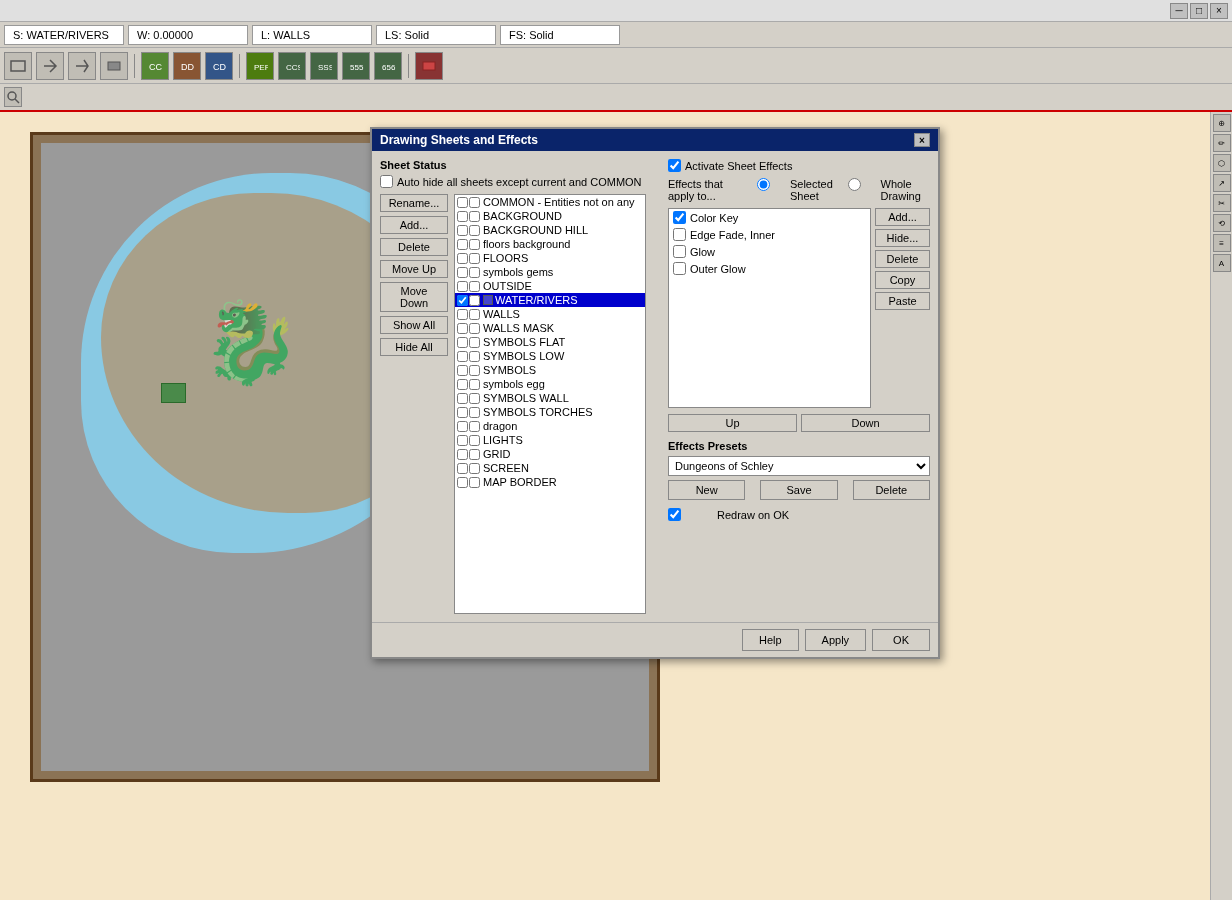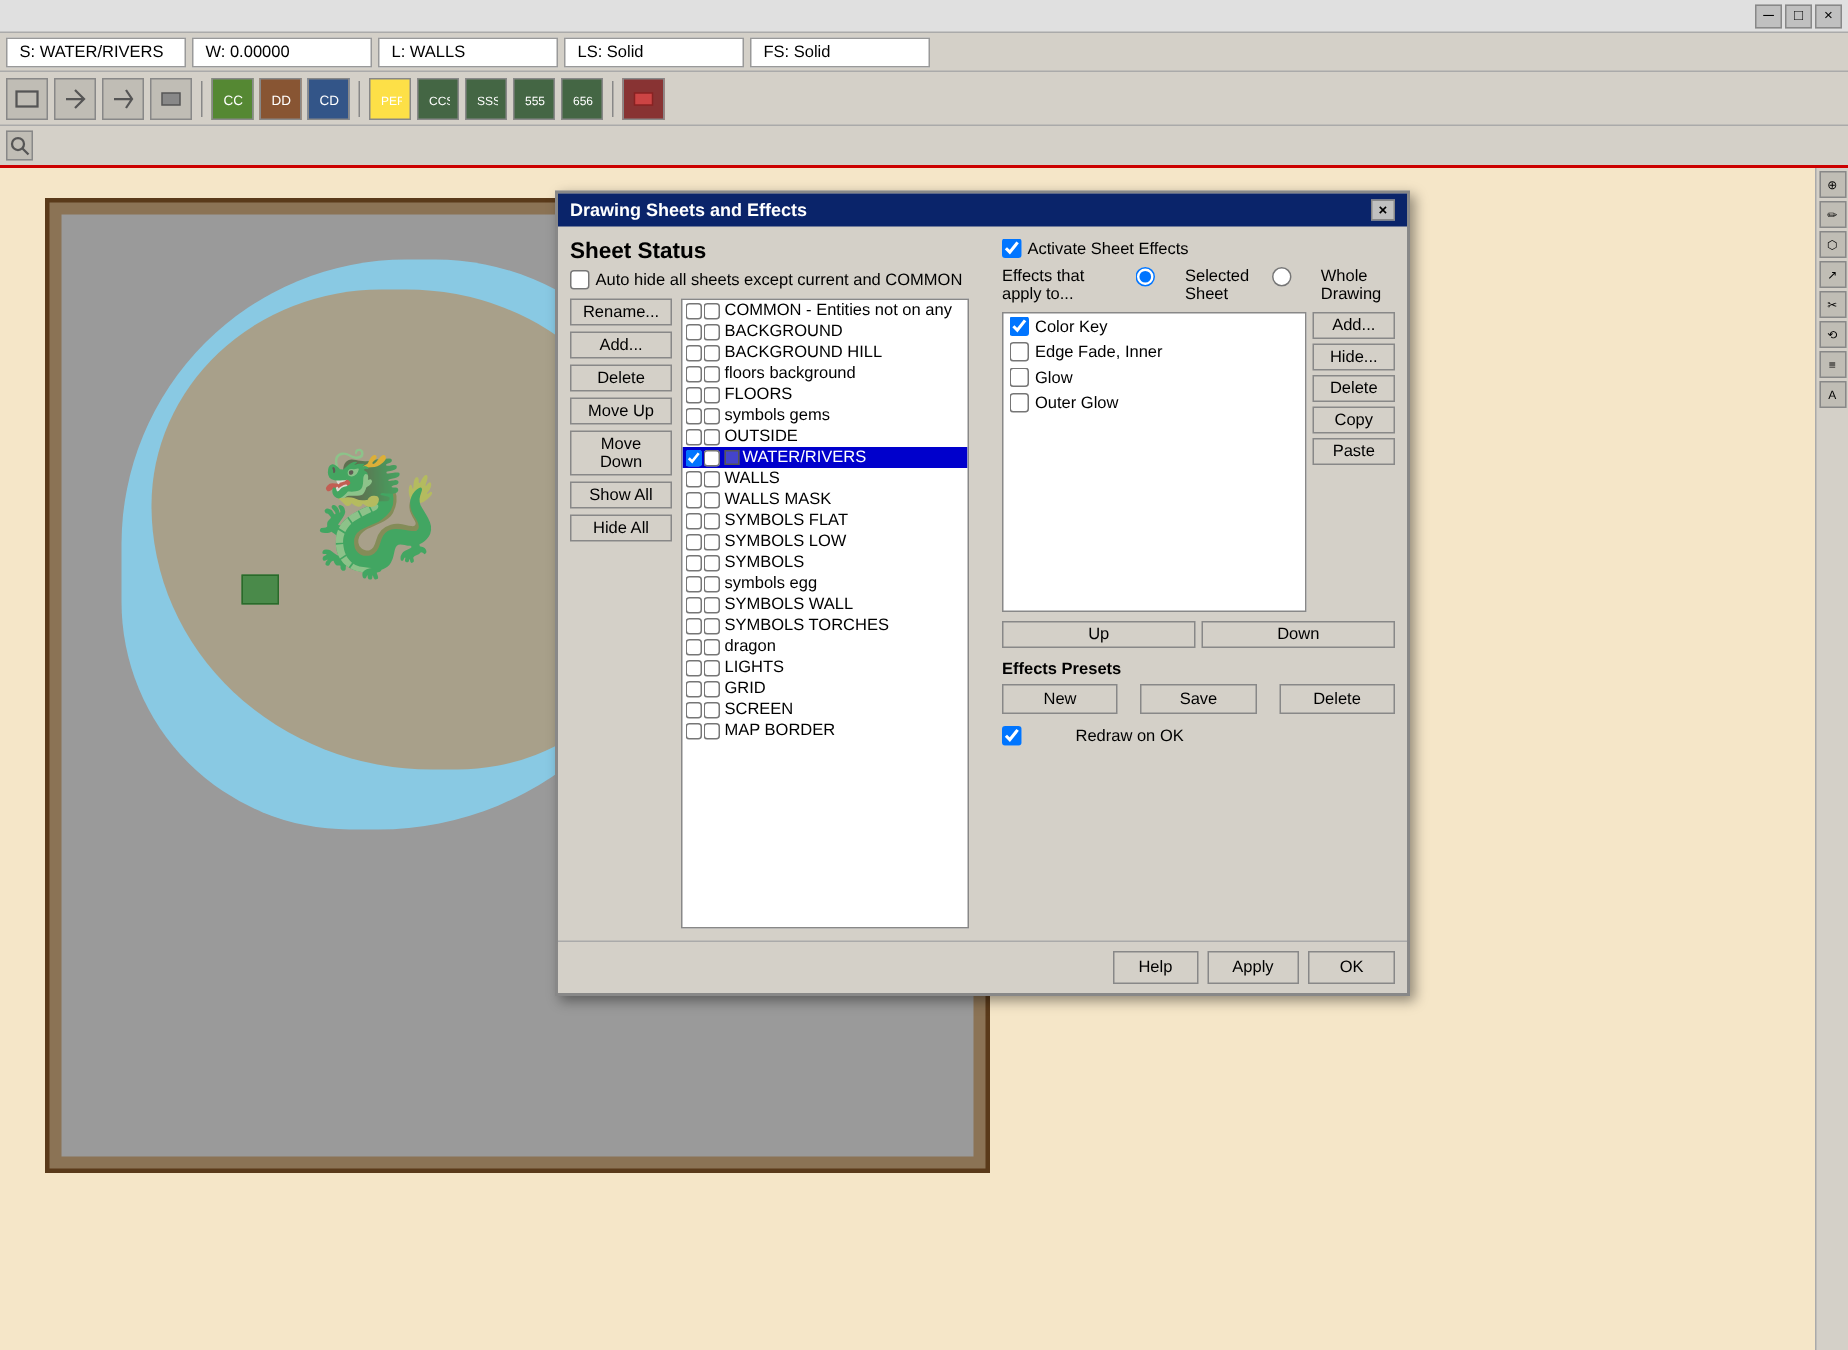--- a/index.html
+++ b/index.html
@@ -216,21 +216,21 @@
       gap: 8px;
     }
 
     
     .sheet-list-panel {
       width: 280px;
     }
     .panel-header {
       font-weight: bold;
       margin-bottom: 4px;
-      font-size: 15px;
+      font-size: 11px;
     }
     .auto-hide-row {
       display: flex; align-items: center;
       margin-bottom: 6px;
       font-size: 11px;
     }
     .auto-hide-row input[type=checkbox] { margin-right: 4px; }
 
     .sheet-buttons {
       display: flex; flex-direction: column; gap: 4px;
@@ -472,21 +472,21 @@
     <svg width="16" height="16">
         <text x="2" y="12" font-size="9" fill="white">DD</text>
       </svg>
   </div>
   <div class="toolbar-btn" style="background:#335588;">
     <svg width="16" height="16">
         <text x="2" y="12" font-size="9" fill="white">CD</text>
       </svg>
   </div>
   <div class="toolbar-separator"></div>
-  <div class="toolbar-btn" style="background:#fde047;">
+  <div class="toolbar-btn" style="background:#4d7c0f;">
     <svg width="16" height="16">
         <text x="2" y="12" font-size="8" fill="white">PER</text>
       </svg>
   </div>
   <div class="toolbar-btn" style="background:#446644;">
     <svg width="16" height="16">
         <text x="2" y="12" font-size="8" fill="white">CCS</text>
       </svg>
   </div>
   <div class="toolbar-btn" style="background:#446644;">
@@ -776,20 +776,23 @@
             </div>
           </div>
 
           <div class="up-down-row">
             <button class="up-down-btn">Up</button>
             <button class="up-down-btn">Down</button>
           </div>
 
           <div class="presets-section">
             <div class="presets-label">Effects Presets</div>
+            <select class="presets-dropdown">
+              <option>Dungeons of Schley</option>
+            </select>
             <div class="presets-buttons">
               <button class="preset-btn">New</button>
               <button class="preset-btn">Save</button>
               <button class="preset-btn">Delete</button>
             </div>
           </div>
 
           <div class="redraw-row">
             <input type="checkbox" checked="" style="">
             <span>Redraw on OK</span>

